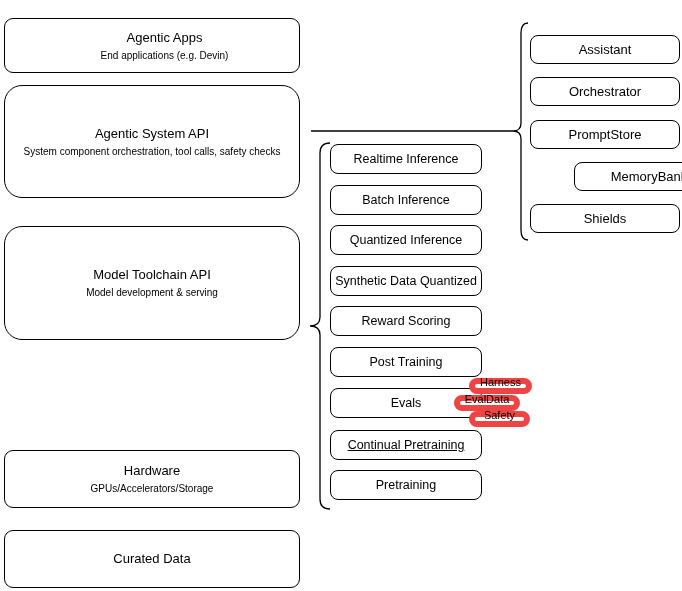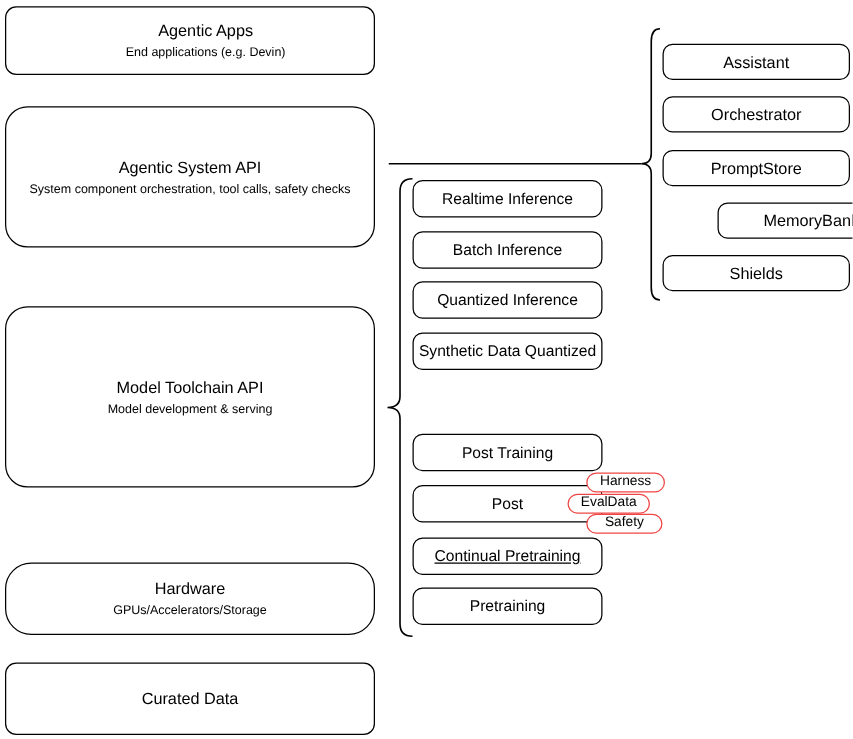--- a/index.html
+++ b/index.html
@@ -37,83 +37,86 @@
     left:330px; width:152px; height:30px;
     border-radius:8px; font-size:12.5px;
   }
   .right-box {
     left:530px; width:150px; height:29px;
     border-radius:8px; font-size:13px;
   }
   .pill {
     position:absolute;
     background:#ffffff;
-    border:1px solid #ef4444;
+    border:6px solid #ef4444;
     border-radius:8px;
     height:16px;
-    display:flex; align-items:flex-start; justify-content:center;
+    display:flex; align-items:flex-end; justify-content:center;
     font-size:11px;
   }
 </style>
 </head>
 <body>
 
 <div id="canvas">
 
   <svg class="overlay" viewBox="0 0 682 591">
 
     <path d="M 311 131 L 513 131" fill="none" stroke="#000000" stroke-width="1.3"></path>
 
     <path d="M 330 143 Q 320 143 320 153 L 320 317 Q 320 326 310 326 Q 320 326 320 335 L 320 499 Q 320 509 330 509" fill="none" stroke="#000000" stroke-width="1.3"></path>
 
     <path d="M 528 23 Q 521 23 521 33 L 521 123 Q 521 131 513 131 Q 521 131 521 139 L 521 230 Q 521 240 528 240" fill="none" stroke="#000000" stroke-width="1.3"></path>
   </svg>
 
-  <div class="node stack-box" style="top:5px; height:55px;padding-left:25px;">
+  <div class="node stack-box" style="top:18px; height:55px;padding-left:25px;">
     <div class="stack-title">Agentic Apps</div>
     <div class="stack-sub">End applications (e.g. Devin)</div>
   </div>
 
   <div class="node stack-box big" style="top:85px; height:113px;">
     <div class="stack-title">Agentic System API</div>
     <div class="stack-sub">System component orchestration, tool calls, safety checks</div>
   </div>
 
-  <div class="node stack-box big" style="top:226px; height:145px;margin-top:19px;">
+  <div class="node stack-box big" style="top:226px; height:114px;">
     <div class="stack-title">Model Toolchain API</div>
     <div class="stack-sub">Model development &amp; serving</div>
   </div>
 
 
-  <div class="node stack-box" style="top:450px; height:58px;border-radius:21px;">
+  <div class="node stack-box" style="top:450px; height:58px;">
     <div class="stack-title">Hardware</div>
     <div class="stack-sub">GPUs/Accelerators/Storage</div>
   </div>
 
   <div class="node stack-box" style="top:530px; height:58px;">
     <div class="stack-title">Curated Data</div>
   </div>
 
   <div class="node mid-box" style="top:144px;">
     <span>Realtime Inference</span>
   </div>
   <div class="node mid-box" style="top:185px;">
     <span>Batch Inference</span>
   </div>
   <div class="node mid-box" style="top:225px;">
     <span>Quantized Inference</span>
   </div>
   <div class="node mid-box" style="top:266px;">
     <span>Synthetic Data Quantized</span>
   </div>
+  <div class="node mid-box" style="top:306px;">
+    <span>Reward Scoring</span>
+  </div>
   <div class="node mid-box" style="top:347px;">
     <span>Post Training</span>
   </div>
   <div class="node mid-box" style="top:388px;">
-    <span>Post</span>
+    <span>Evals</span>
   </div>
   <div class="node mid-box" style="top:430px;text-decoration:underline;">
     <span>Continual Pretraining</span>
   </div>
   <div class="node mid-box" style="top:470px;">
     <span>Pretraining</span>
   </div>
 
   <div class="pill" style="left:469px; top:378px; width:63px;">
     <span>Harness</span>

